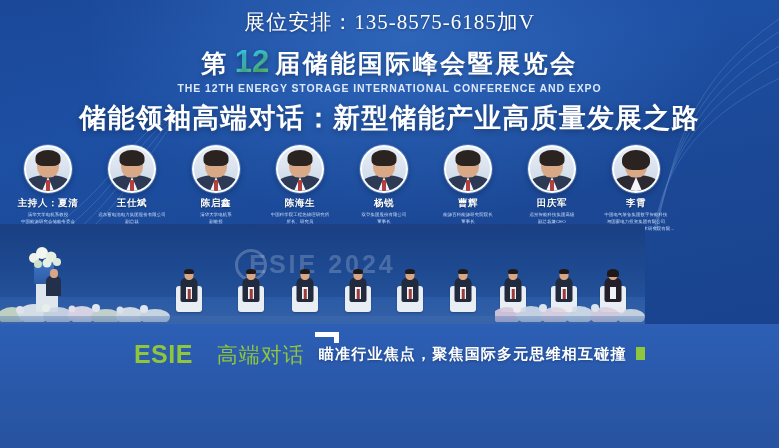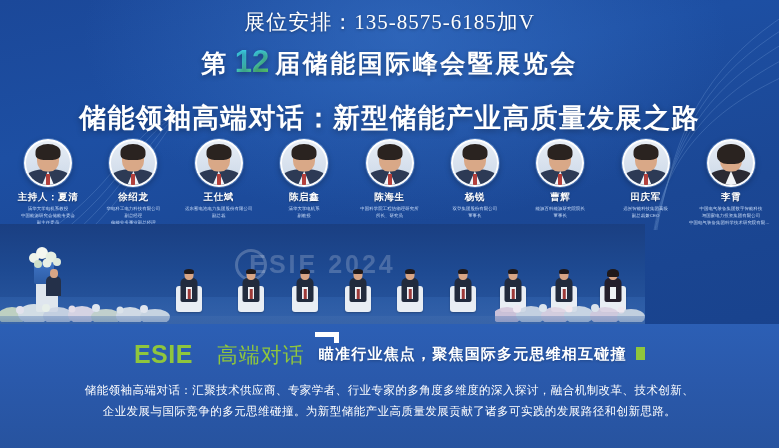--- a/index.html
+++ b/index.html
@@ -56,22 +56,22 @@
 
   
   .headline{
     position:absolute;top:100px;left:0;width:100%;text-align:center;
     font-size:27px;font-weight:bold;color:#ffffff;letter-spacing:1.2px;
     white-space:nowrap;text-shadow:0 2px 6px rgba(0,0,0,.32);
   }
 
   
   .speakers{
-    position:absolute;top:139px;left:6px;width:767px;
-    display:flex;justify-content:space-between;align-items:flex-start;
+    position:absolute;top:145px;left:6px;width:767px;
+    display:flex;align-items:flex-start;
   }
   .speaker{width:84px;text-align:center;}
   .avatar{
     width:44px;height:44px;border-radius:50%;margin:0 auto;
     border:2px solid rgba(255,255,255,.92);
     box-shadow:0 0 0 1px rgba(140,190,255,.35), 0 2px 6px rgba(0,0,0,.3);
     overflow:hidden;position:relative;
     background:linear-gradient(180deg,#e8eef6 0%,#c9d6e6 100%);
   }
   .avatar .face{
@@ -255,20 +255,21 @@
   </svg>
 
   <div class="top-banner">展位安排：135-8575-6185加V</div>
 
   <div class="conf-block">
     <div class="conf-cn">
       <span>第</span>
       <span class="conf-num">12</span>
       <span>届储能国际峰会暨展览会</span>
     </div>
+    <div class="conf-en">THE 12TH ENERGY STORAGE INTERNATIONAL CONFERENCE AND EXPO</div>
   </div>
 
   <div class="headline">储能领袖高端对话：新型储能产业高质量发展之路</div>
 
   <div class="speakers">
 
     <div class="speaker">
       <div class="avatar">
         <div class="suit"></div>
           <div class="face"></div>
@@ -277,35 +278,20 @@
           <div class="tie"></div>
       </div>
       <div class="sp-name">主持人：夏清</div>
       <div class="sp-org">
         <div>清华大学电机系教授</div>
         <div>中国能源研究会储能专委会</div>
         <div>副主任委员</div>
       </div>
     </div>
 
-    <div class="speaker">
-      <div class="avatar">
-        <div class="suit"></div>
-          <div class="face"></div>
-          <div class="hair"></div>
-          <div class="shirt"></div>
-          <div class="tie"></div>
-      </div>
-      <div class="sp-name">徐绍龙</div>
-      <div class="sp-org">
-        <div>华电科工电力科技有限公司</div>
-        <div>副总经理</div>
-        <div>储能业务事业部总经理</div>
-      </div>
-    </div>
 
     <div class="speaker">
       <div class="avatar">
         <div class="suit"></div>
           <div class="face"></div>
           <div class="hair"></div>
           <div class="shirt"></div>
           <div class="tie"></div>
       </div>
       <div class="sp-name">王仕斌</div>
@@ -549,21 +535,17 @@
         <span class="quote-wrap">
           <span class="quote-mark">
             <span class="qh"></span>
               <span class="qv"></span>
           </span>
           <span class="quote-text">瞄准行业焦点，聚焦国际多元思维相互碰撞</span>
           <span class="quote-end"></span>
         </span>
       </div>
 
-      <div class="desc">
-        <div>储能领袖高端对话：汇聚技术供应商、专家学者、行业专家的多角度多维度的深入探讨，融合机制改革、技术创新、</div>
-        <div>企业发展与国际竞争的多元思维碰撞。为新型储能产业高质量发展贡献了诸多可实践的发展路径和创新思路。</div>
-      </div>
 
     </div>
   </div>
 
 </div>
 
 </body></html>

